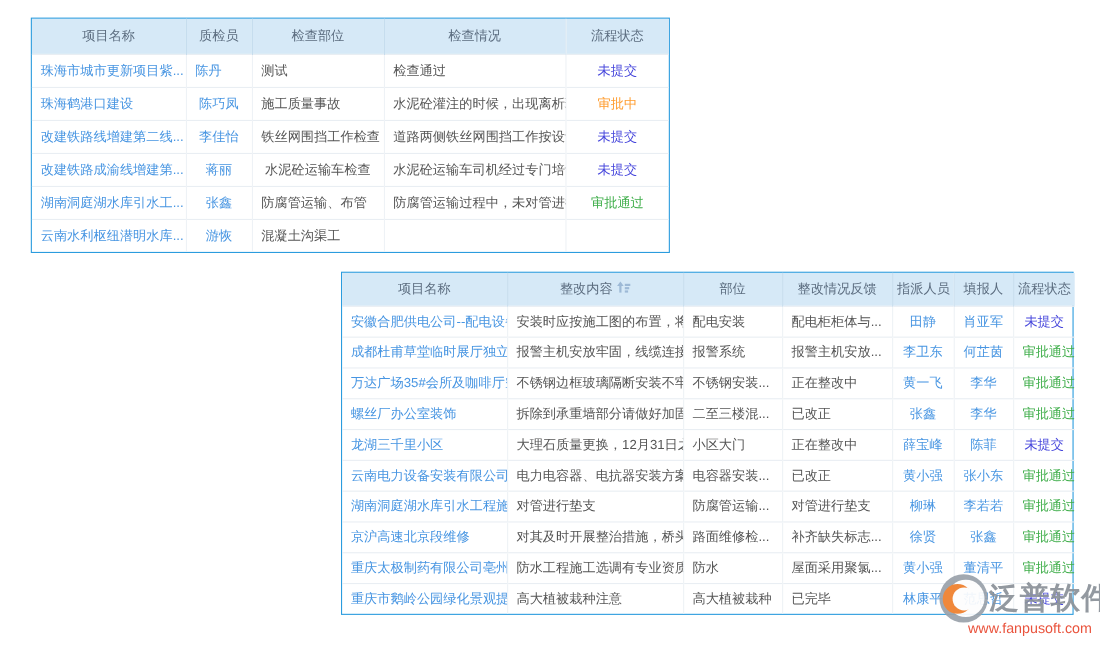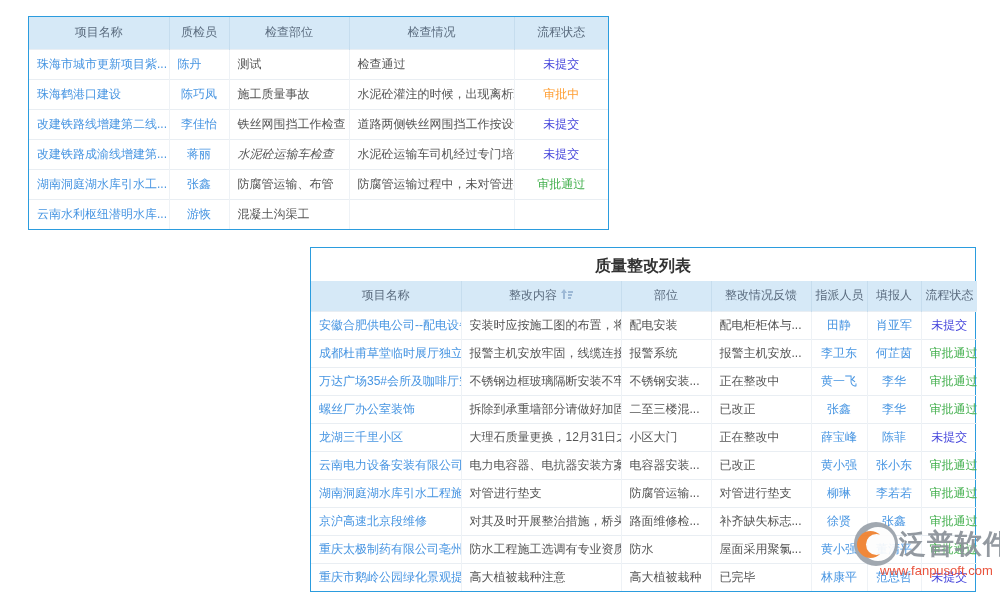--- a/index.html
+++ b/index.html
@@ -98,21 +98,21 @@
           <tr>
             <td style="text-align: left;"><span class="cell-link">改建铁路线增建第二线...</span></td>
             <td style="text-align: center;"><span class="cell-link">李佳怡</span></td>
             <td style="text-align: left;"><span class="cell-text">铁丝网围挡工作检查</span></td>
             <td style="text-align: left;"><span class="cell-text">道路两侧铁丝网围挡工作按设计...</span></td>
             <td style="text-align: center;"><span class="cell-text" style="color: rgb(72, 72, 220);">未提交</span></td>
           </tr>
           <tr>
             <td style="text-align: left;"><span class="cell-link">改建铁路成渝线增建第...</span></td>
             <td style="text-align: center;"><span class="cell-link">蒋丽</span></td>
-            <td style="text-align: left; font-style: italic;"><span class="cell-text">水泥砼运输车检查</span></td>
+            <td style="text-align: center;"><span class="cell-text">水泥砼运输车检查</span></td>
             <td style="text-align: left;"><span class="cell-text">水泥砼运输车司机经过专门培训...</span></td>
             <td style="text-align: center;"><span class="cell-text" style="color: rgb(72, 72, 220);">未提交</span></td>
           </tr>
           <tr>
             <td style="text-align: left;"><span class="cell-link">湖南洞庭湖水库引水工...</span></td>
             <td style="text-align: center;"><span class="cell-link">张鑫</span></td>
             <td style="text-align: left;"><span class="cell-text">防腐管运输、布管</span></td>
             <td style="text-align: left;"><span class="cell-text">防腐管运输过程中，未对管进行...</span></td>
             <td style="text-align: center;"><span class="cell-text" style="color: rgb(63, 174, 74);">审批通过</span></td>
           </tr>
@@ -122,21 +122,20 @@
             <td style="text-align: left;"><span class="cell-text">混凝土沟渠工</span></td>
             <td style="text-align: left;"><span class="cell-text"></span></td>
             <td style="text-align: center;"><span class="cell-text"></span></td>
           </tr>
         </tbody>
       </table>
     </div>
 </div>
 
 <div class="tbl-wrap" id="rectification-wrap">
-  <div class="tbl-title">质量整改列表</div>
   <div>
       <table>
         <colgroup>
           <col style="width: 150px;">
           <col style="width: 160px;">
           <col style="width: 90px;">
           <col style="width: 100px;">
           <col style="width: 56px;">
           <col style="width: 54px;">
           <col style="width: 56px;">

